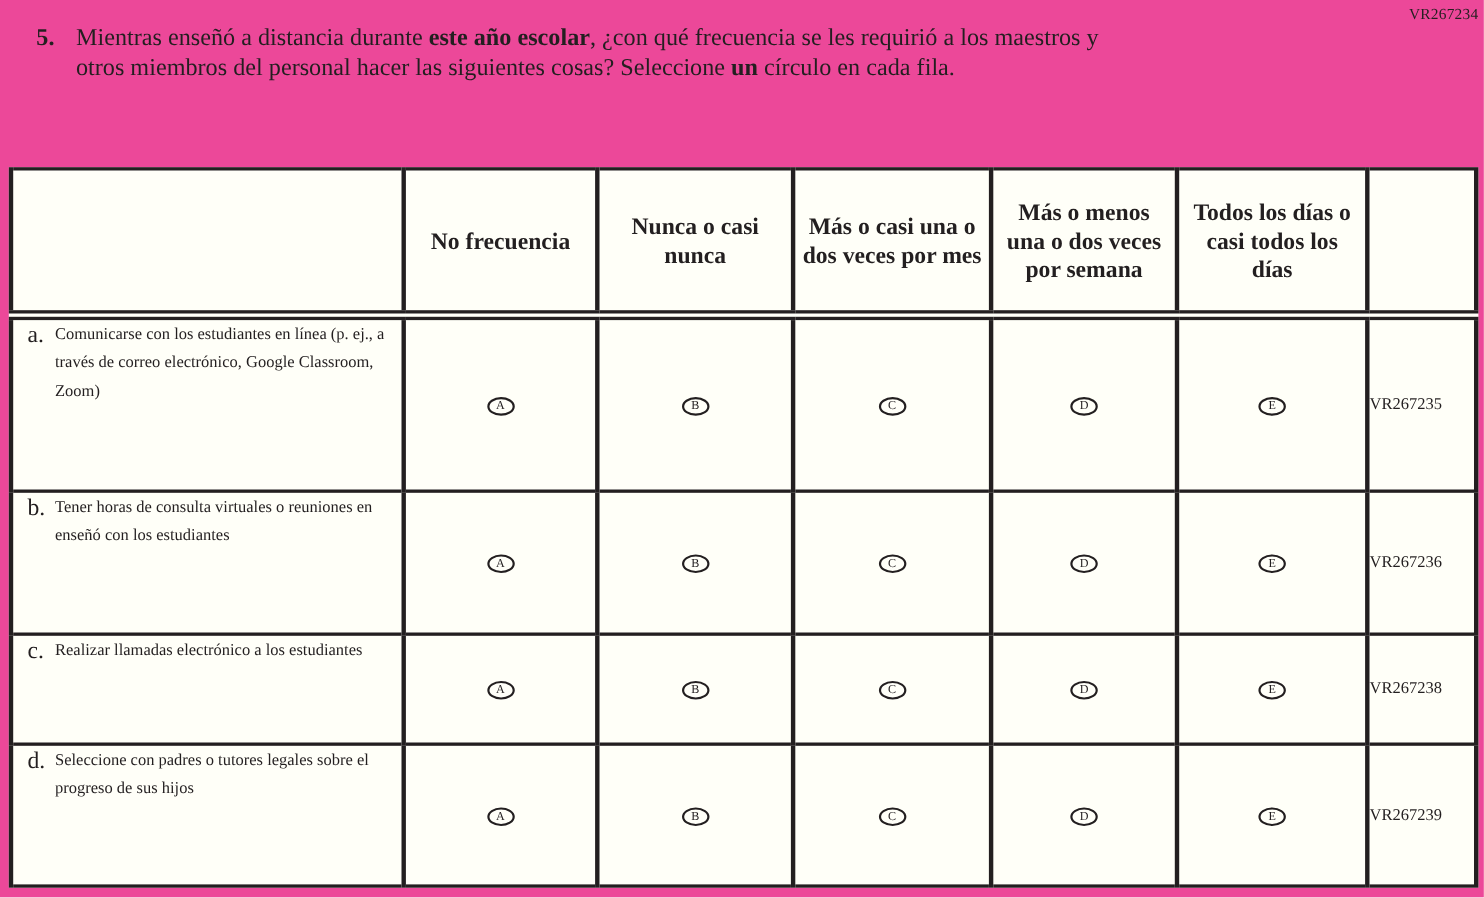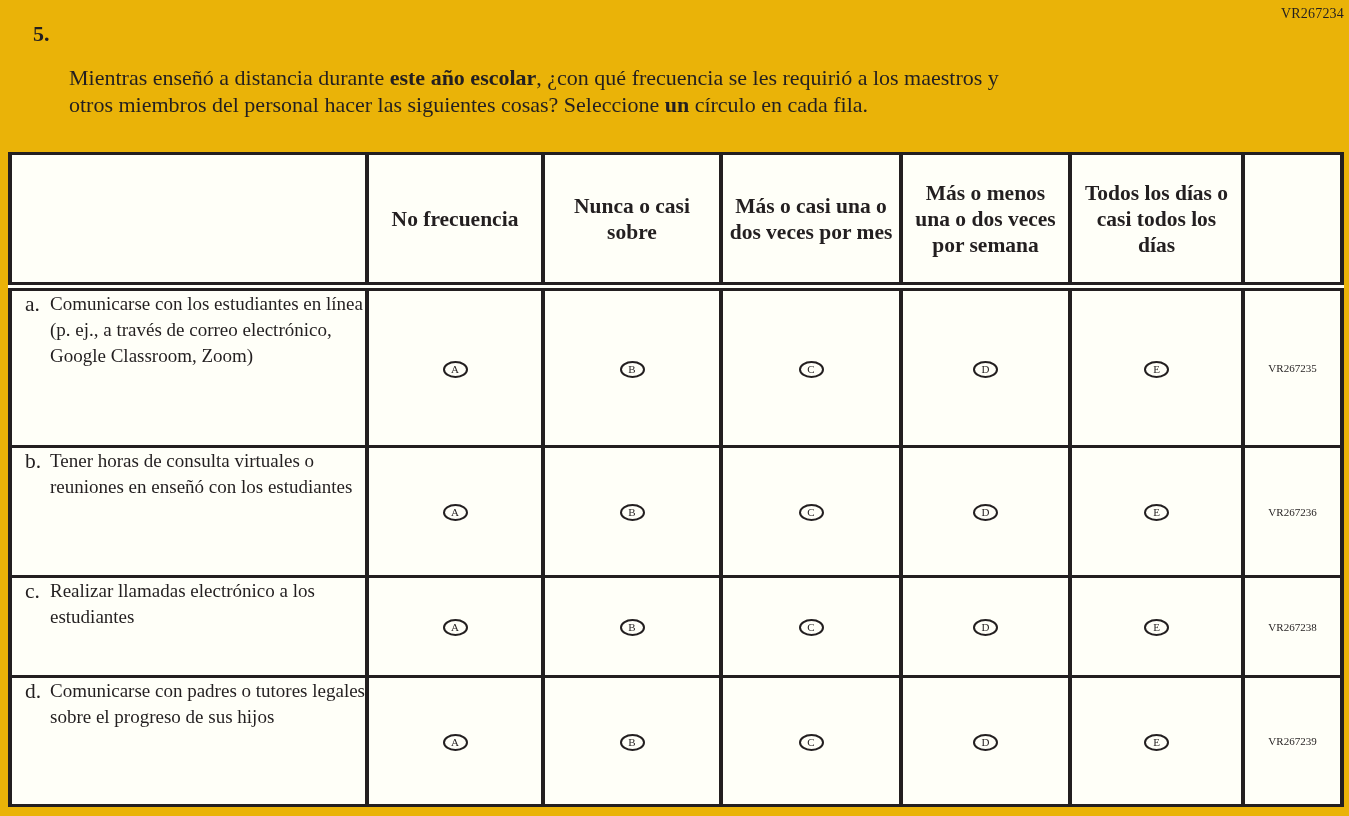--- a/index.html
+++ b/index.html
@@ -1,21 +1,21 @@
 <!DOCTYPE html>
 <html><head>
 <meta charset="utf-8">
 <style>
   * { margin: 0; padding: 0; box-sizing: border-box; }
   html, body { background: #FFFFF8; }
   .page {
     position: relative;
     width: 1349px;
     height: 816px;
-    background: #eab308;
+    background: #ec4899;
     color: #231F20;
     font-family: "Liberation Serif", "DejaVu Serif", serif;
     overflow: hidden;
   }
 
   
   .page-code {
     position: absolute;
     top: 6px;
     right: 5px;
@@ -35,21 +35,20 @@
     font-weight: bold;
     font-size: 22px;
     line-height: 27px;
     width: 36px;
     flex: 0 0 36px;
   }
   .q-text {
     font-size: 22px;
     line-height: 27px;
     width: 968px;
-    margin-top: 44px;
   }
   .q-text b { font-weight: bold; }
 
   
   table.survey-table {
     position: absolute;
     top: 152px;
     left: 8px;
     width: 1332px;
     border-collapse: collapse;
@@ -80,31 +79,30 @@
   }
   .label-inner { display: flex; }
   .row-letter {
     flex: 0 0 38px;
     padding-left: 13px;
     font-size: 21.5px;
     line-height: 26px;
   }
   .row-label {
     flex: 1;
-    font-size: 19px;
+    font-size: 15px;
     line-height: 26px;
   }
   td.option-cell {
     text-align: center;
     vertical-align: middle;
   }
   td.code-cell {
-    text-align: center;
     vertical-align: middle;
-    font-size: 11px;
+    font-size: 15px;
   }
   .row-a td { height: 160px; }
   .row-b td { height: 130px; }
   .row-c td { height: 100px; }
   .row-d td { height: 129px; }
 
   
   .bubble {
     display: inline-flex;
     align-items: center;
@@ -139,21 +137,21 @@
       <col style="width:178px">
       <col style="width:180px">
       <col style="width:169px">
       <col style="width:173px">
       <col style="width:99px">
     </colgroup>
     <tbody>
       <tr class="header-row">
         <th class="label-head"></th>
         <th>No frecuencia</th>
-        <th>Nunca o casi sobre</th>
+        <th>Nunca o casi nunca</th>
         <th>Más o casi una o dos veces por mes</th>
         <th>Más o menos una o dos veces por semana</th>
         <th>Todos los días o casi todos los días</th>
         <th></th>
       </tr>
 
       <tr class="row-a">
         <td class="label-cell">
           <div class="label-inner">
             <span class="row-letter">a.</span>
@@ -195,21 +193,21 @@
         <td class="option-cell"><span class="bubble">C</span></td>
         <td class="option-cell"><span class="bubble">D</span></td>
         <td class="option-cell"><span class="bubble">E</span></td>
         <td class="code-cell">VR267238</td>
       </tr>
 
       <tr class="row-d">
         <td class="label-cell">
           <div class="label-inner">
             <span class="row-letter">d.</span>
-            <span class="row-label">Comunicarse con padres o tutores legales sobre el progreso de sus hijos</span>
+            <span class="row-label">Seleccione con padres o tutores legales sobre el progreso de sus hijos</span>
           </div>
         </td>
         <td class="option-cell"><span class="bubble">A</span></td>
         <td class="option-cell"><span class="bubble">B</span></td>
         <td class="option-cell"><span class="bubble">C</span></td>
         <td class="option-cell"><span class="bubble">D</span></td>
         <td class="option-cell"><span class="bubble">E</span></td>
         <td class="code-cell">VR267239</td>
       </tr>
     </tbody>

